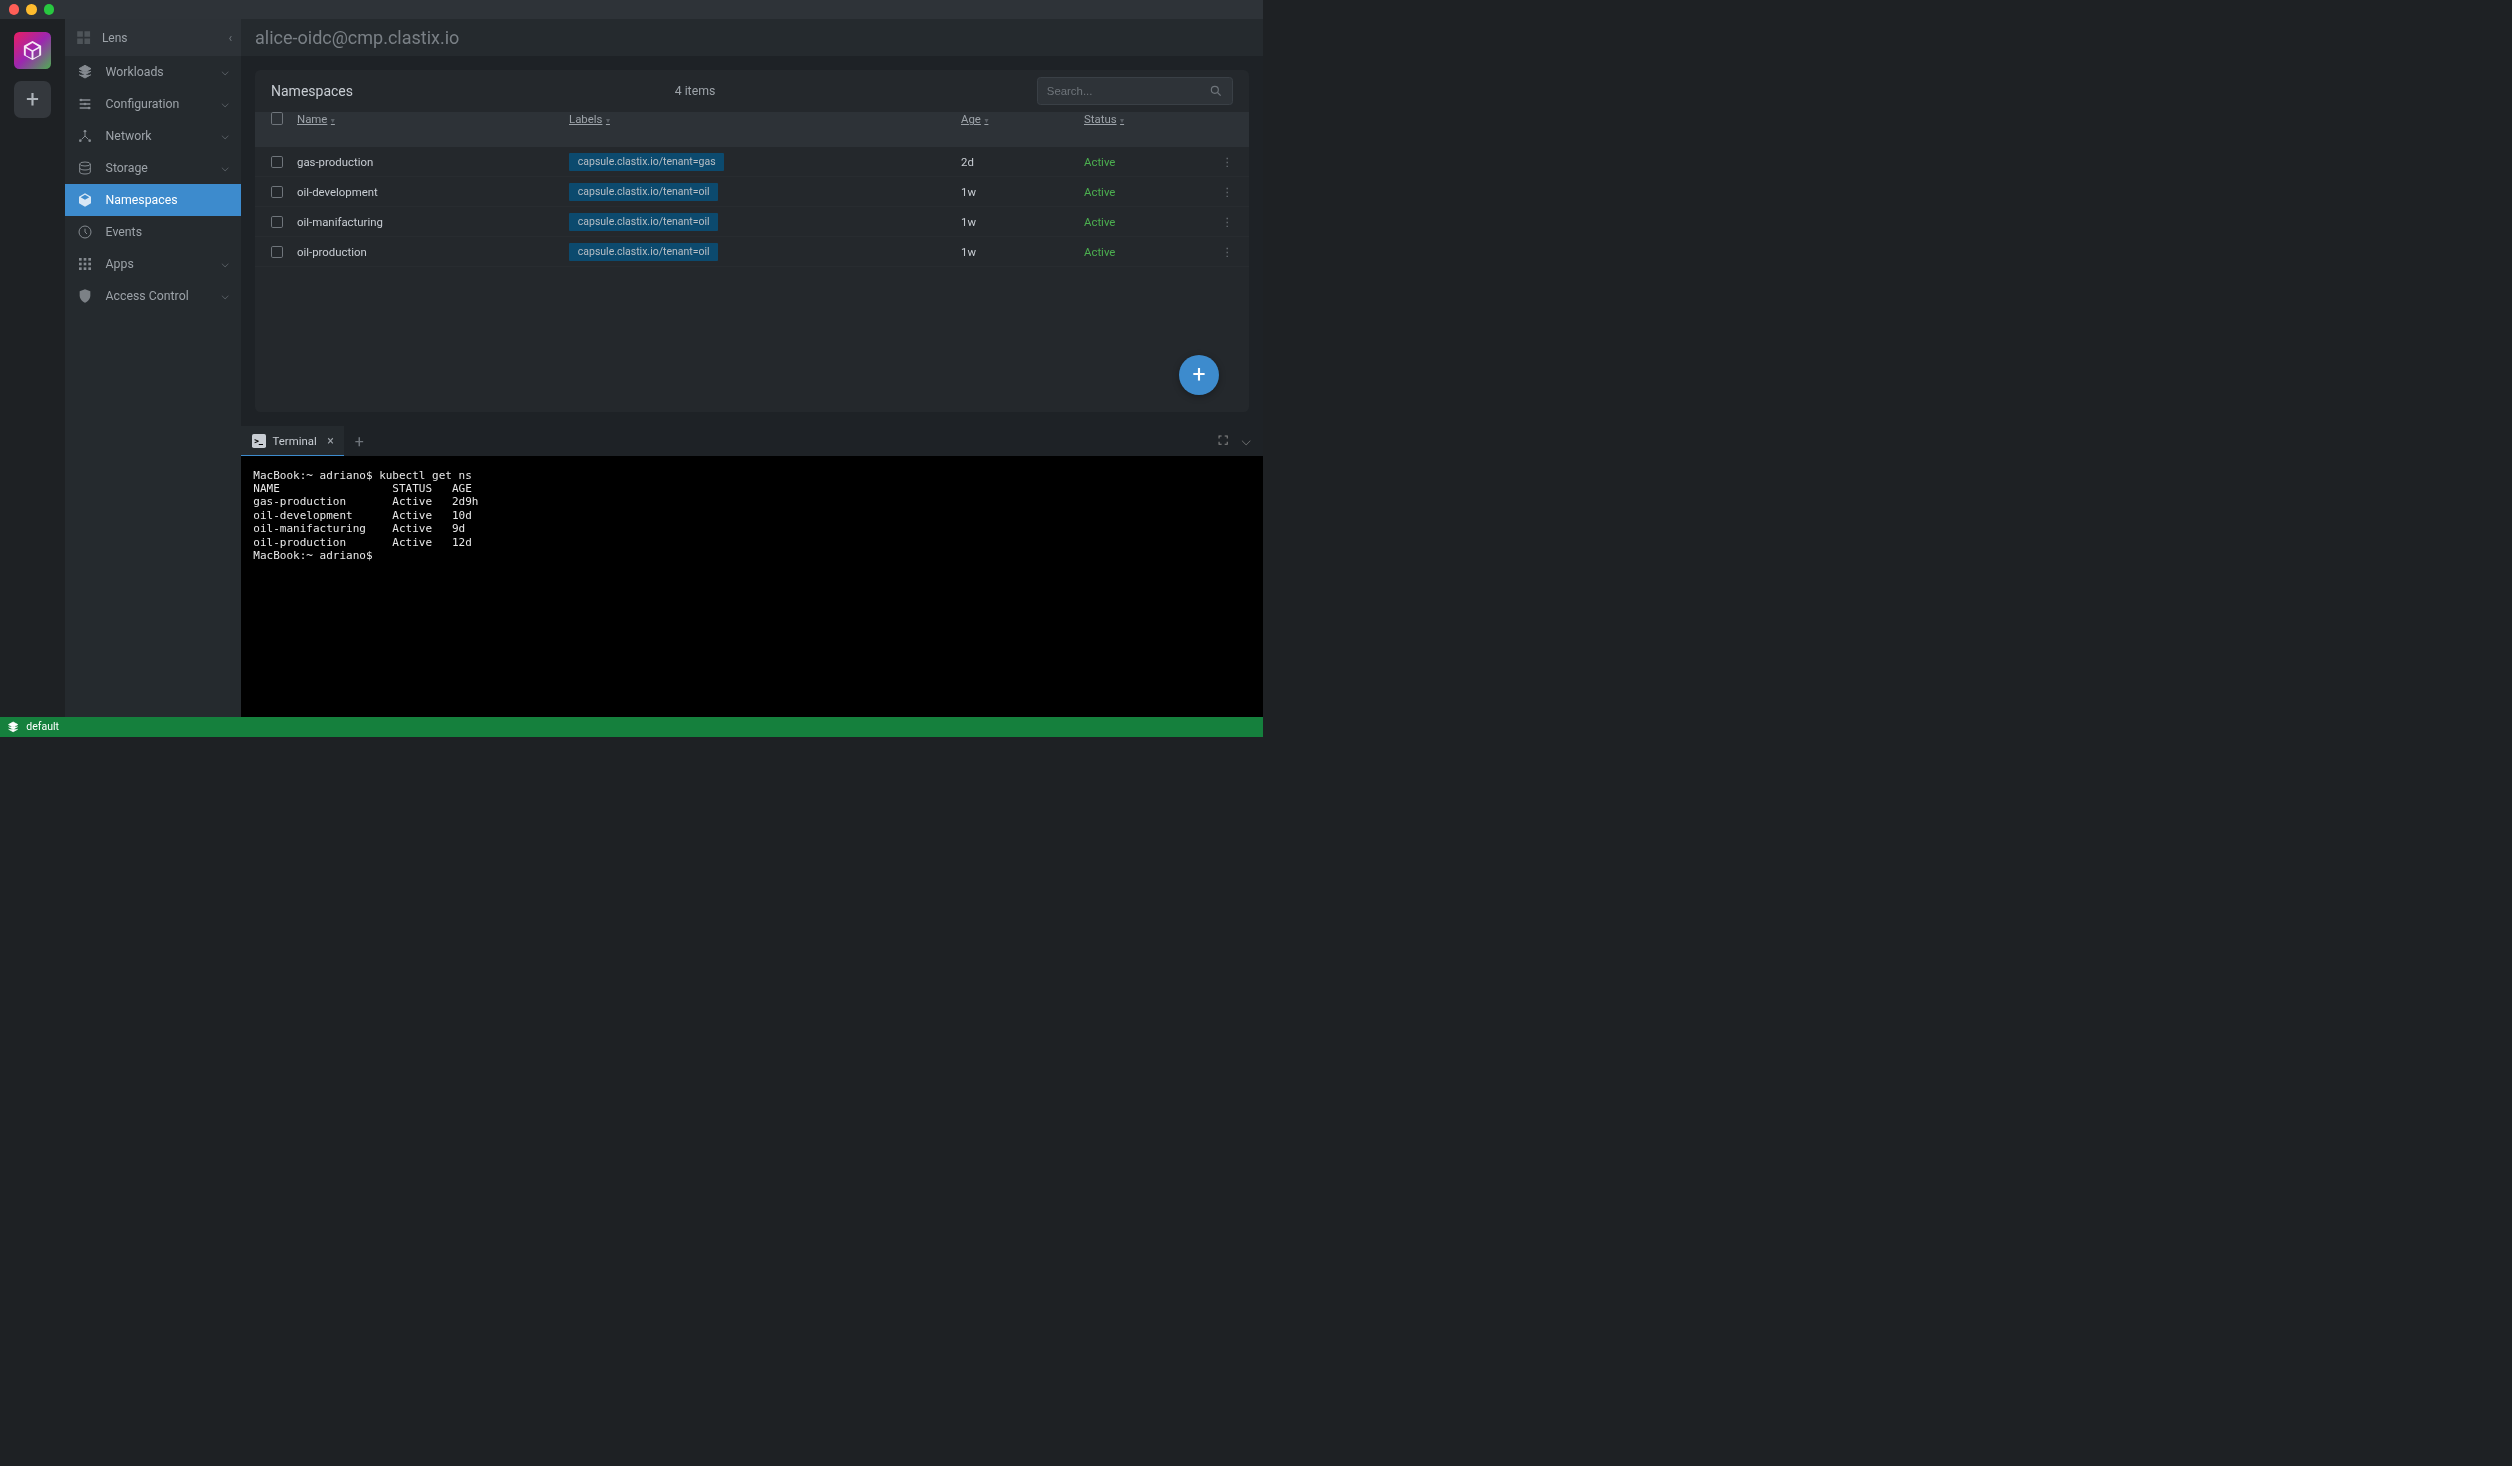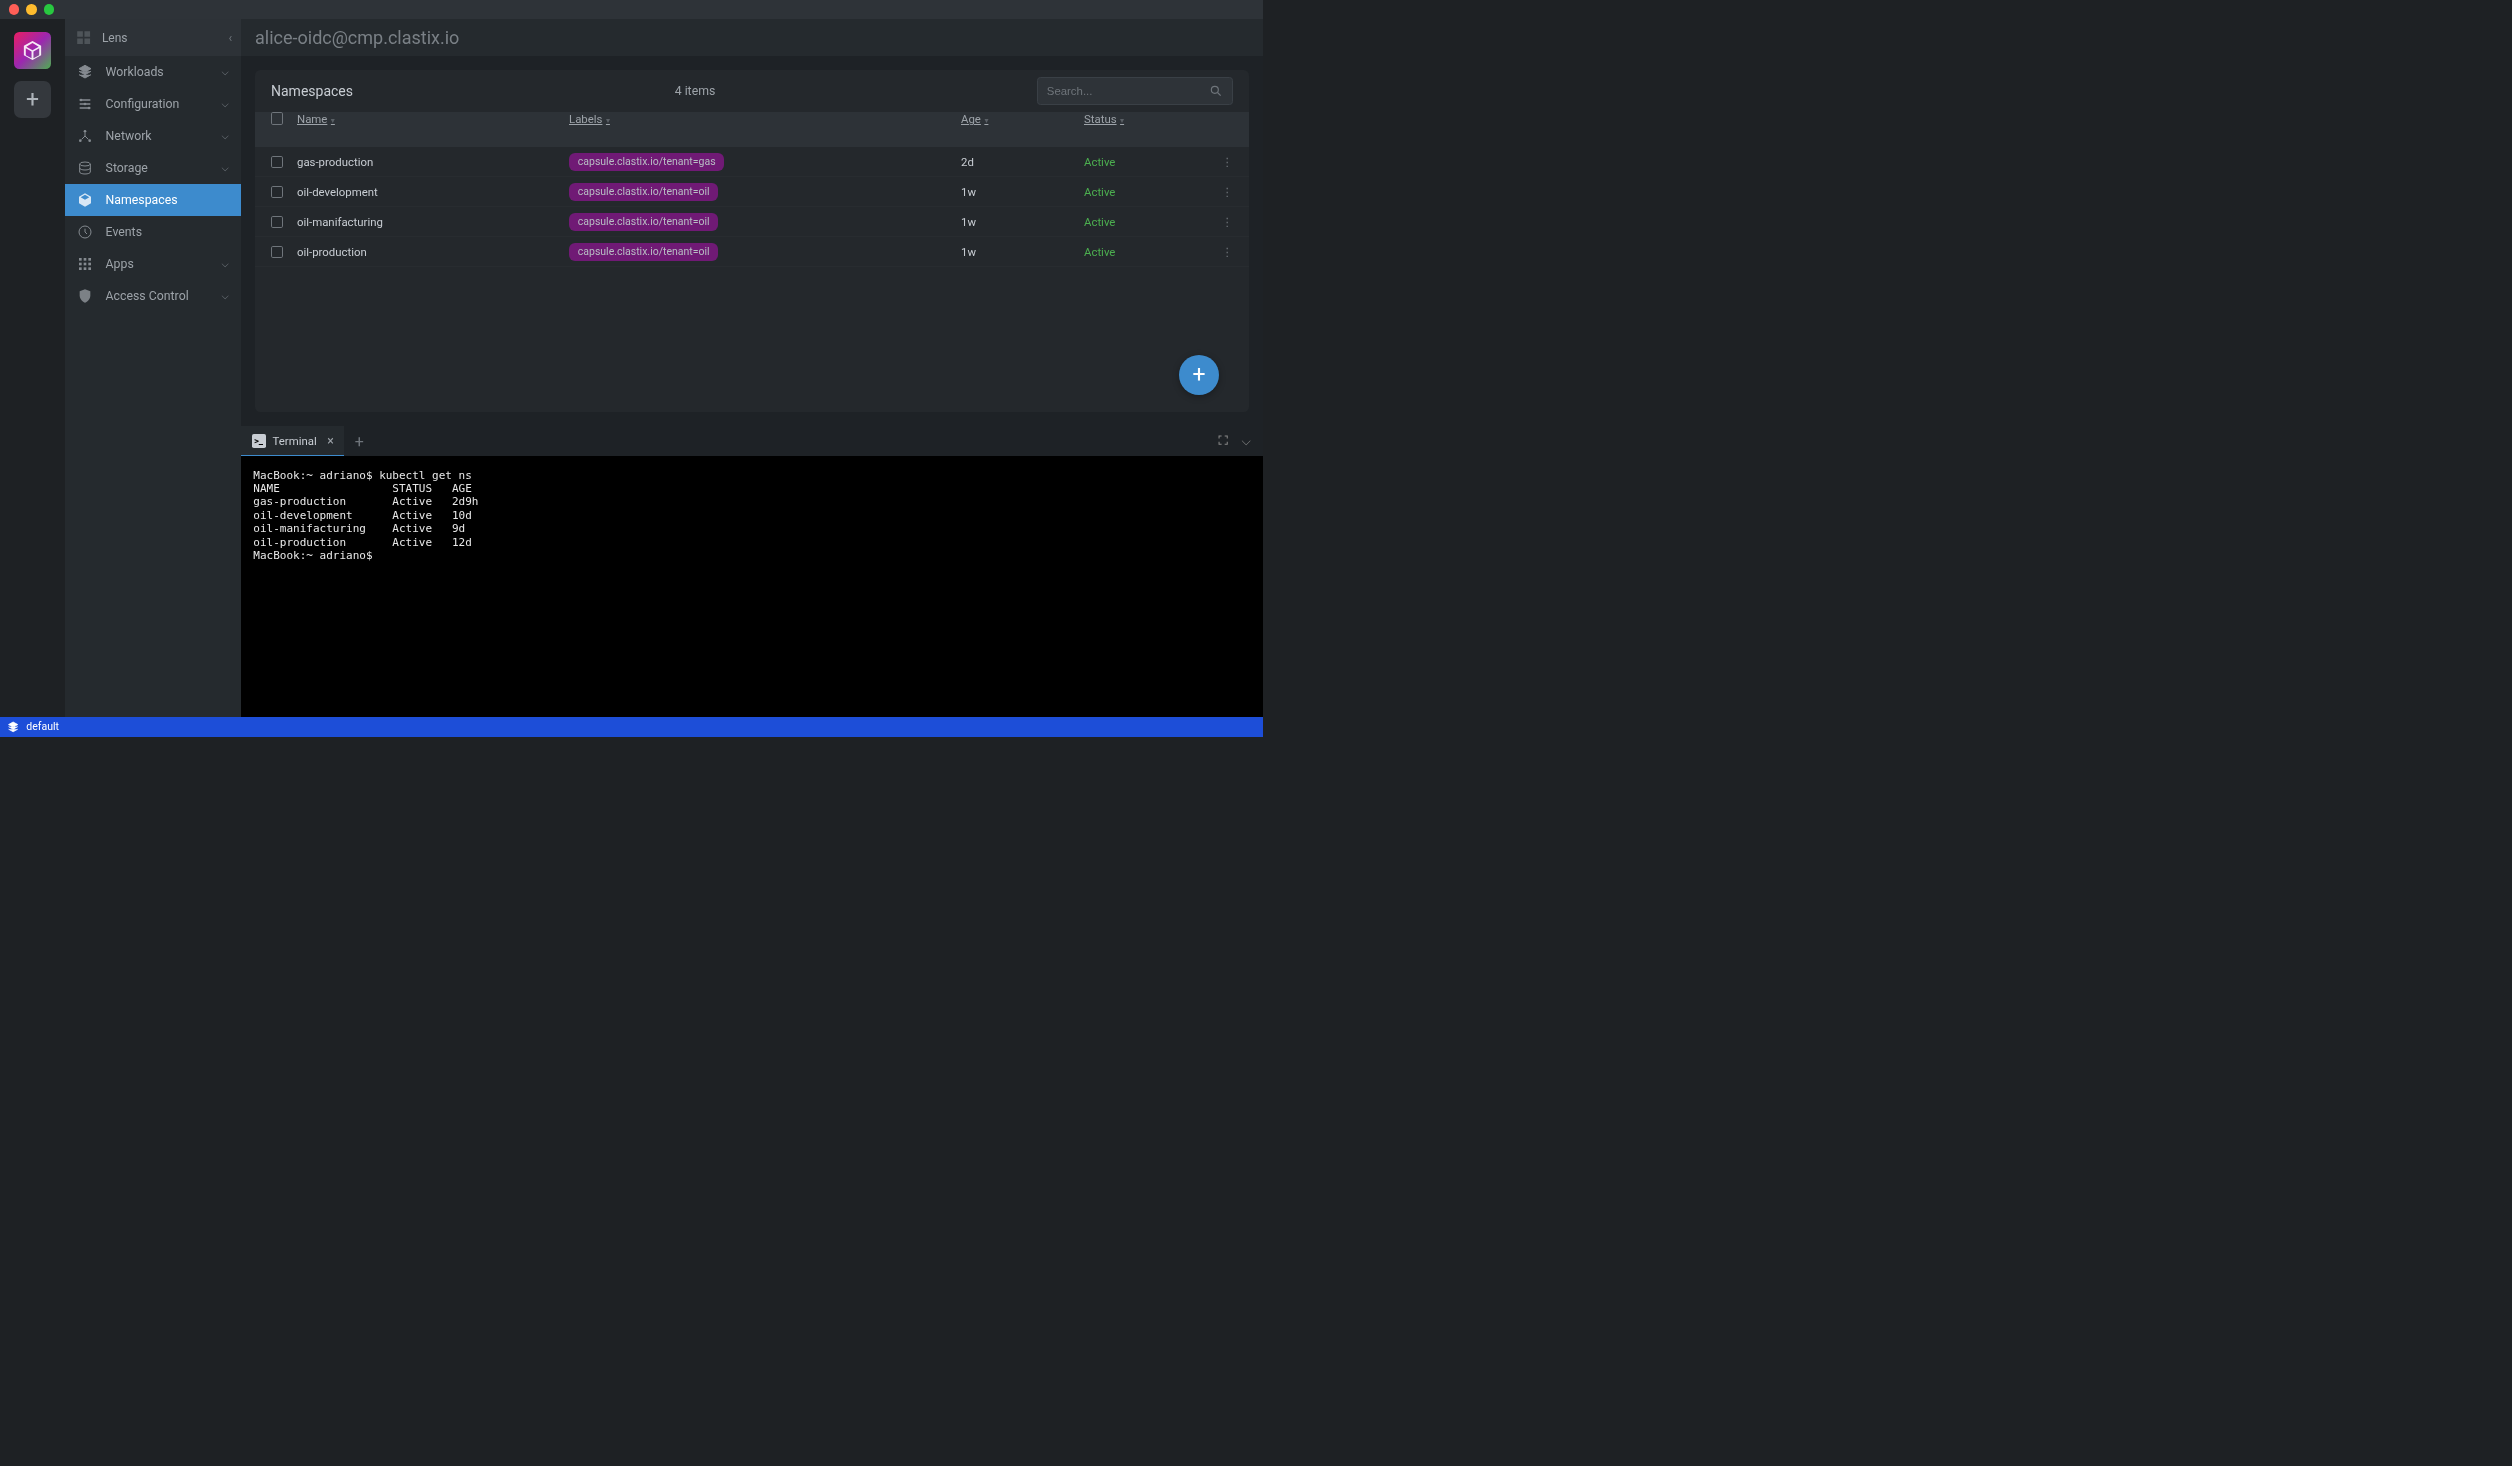--- a/index.html
+++ b/index.html
@@ -185,24 +185,24 @@
       border-bottom: 0.9px solid rgba(255,255,255,0.02);
       justify-content: space-between;
     }
     .checkbox {
       width: 12.3px; height: 12.3px;
       border: 1.3px solid #6f757b;
       border-radius: 1.8px;
     }
     .label-chip {
       display: inline-block;
-      background: #701a75;
+      background: #0c4a6e;
       color: #b8bec4;
       padding: 2.6px 8.8px;
-      border-radius: 6px;
+      border-radius: 1px;
       font-size: 10.5px;
     }
     .status-active { color: #4caf50; }
     .row-menu { color: #6f757b; cursor: pointer; }
     
     .fab {
       position: absolute;
       right: 30px;
       bottom: 17.5px;
       width: 40px; height: 40px;
@@ -255,21 +255,21 @@
       font-family: "Menlo", "Monaco", monospace;
       font-size: 11px;
       line-height: 1.22;
       color: #e8e8e8;
       white-space: pre;
       overflow: auto;
     }
     
     .statusbar {
       height: 19.3px;
-      background: #1d4ed8;
+      background: #15803d;
       display: flex;
       align-items: center;
       padding: 0 7px;
       gap: 7px;
       color: #fff;
       font-size: 10.5px;
     }
     
     svg { display: block; }
   </style>

